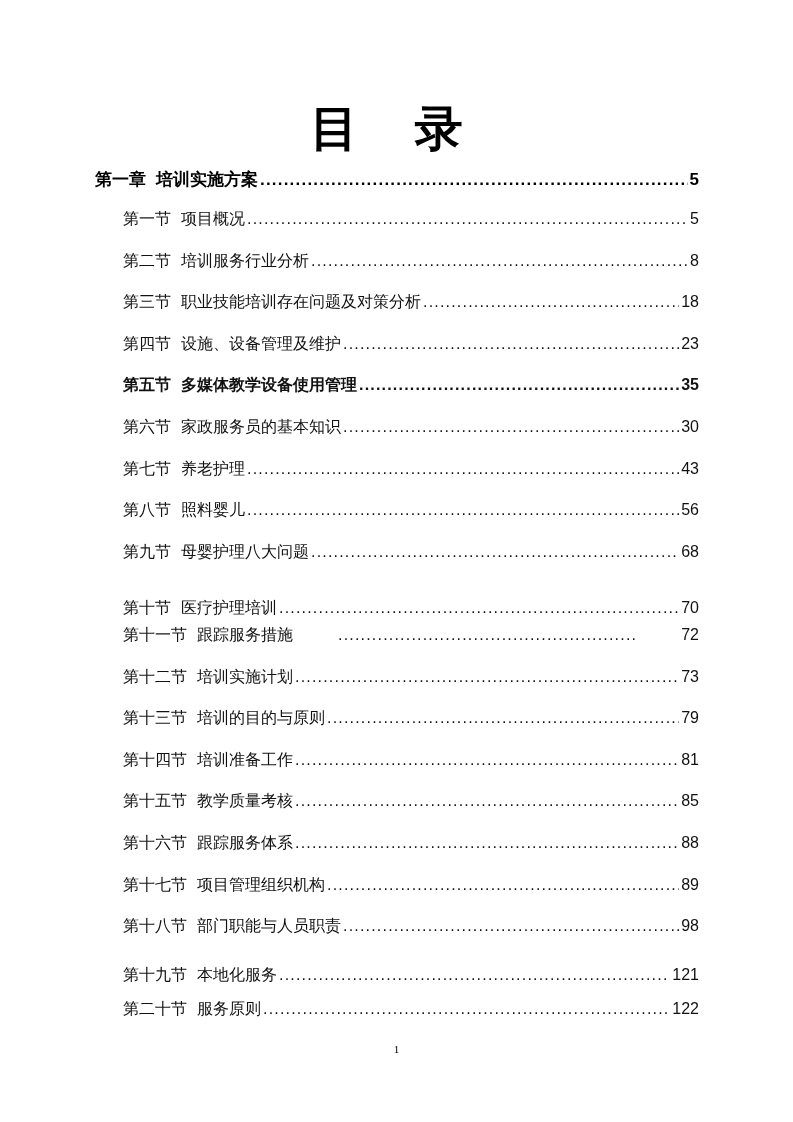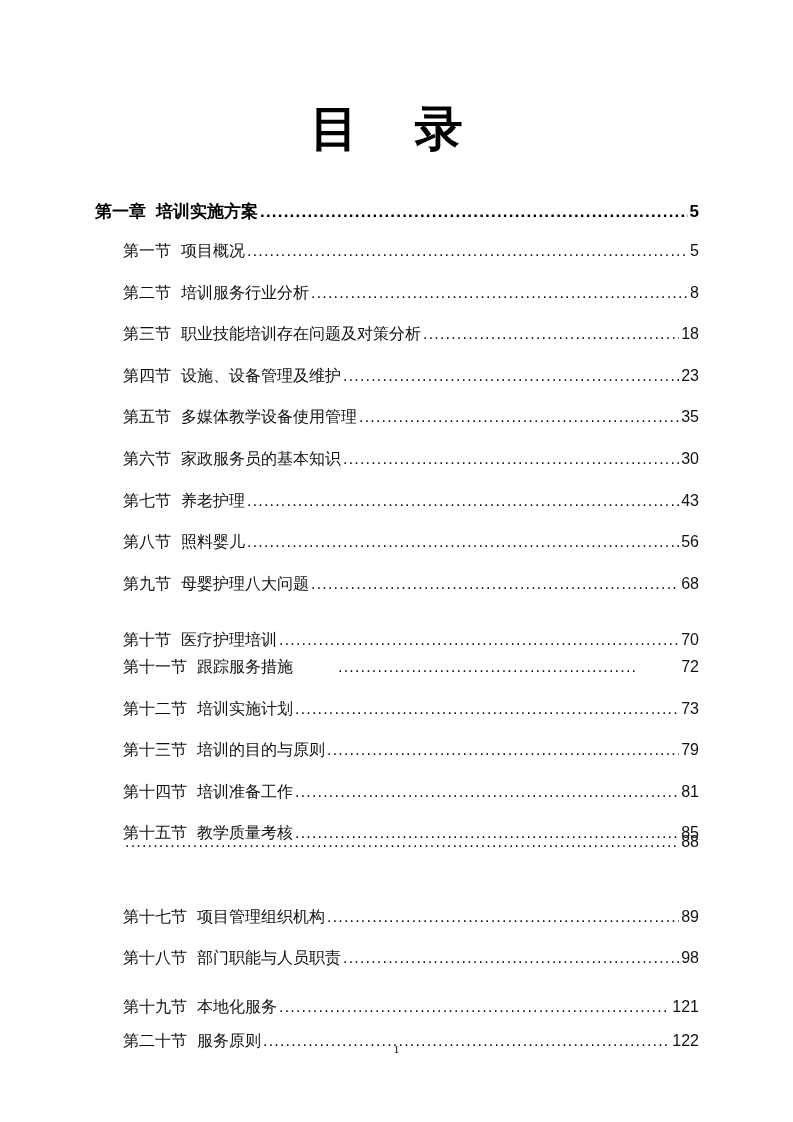--- a/index.html
+++ b/index.html
@@ -2,21 +2,21 @@
 <html><head>
   <meta charset="utf-8">
   <style>
     html, body { margin: 0; padding: 0; background: #ffffff; }
     body { width: 793px; height: 1122px; position: relative; overflow: hidden; font-family: "DejaVu Sans", sans-serif; color: #000; }
     .title { position: absolute; top: 96px; left: 0; width: 793px; text-align: center; font-family: "DejaVu Serif", serif; font-weight: bold; font-size: 48px; letter-spacing: 20px; line-height: 64px; }
     .toc { position: absolute; left: 0; top: 0; width: 793px; }
     .row { position: absolute; display: flex; align-items: baseline; white-space: nowrap; overflow: hidden; }
     .row.chapter { left: 95px; width: 604px; font-weight: bold; font-size: 17px; }
     .row.section { left: 123px; width: 576px; font-size: 16px; color: #111; }
-    .row .label { flex: 0 0 auto; margin-top: 32px; }
+    .row .label { flex: 0 0 auto; }
     .row .label .num { margin-right: 10px; }
     .row .dots { flex: 1 1 auto; overflow: hidden; margin: 0 2px; letter-spacing: 1.2px; font-family: "Liberation Sans", sans-serif; }
     .row .dots::before { content: "..............................................................................................................................................................................................................................................................................................................................................................................."; }
     .row .page { flex: 0 0 auto; font-family: "Liberation Sans", sans-serif; }
     .row.chapter .page { font-weight: bold; }
     .footer { position: absolute; top: 1043px; left: 0; width: 793px; text-align: center; font-family: "Liberation Serif", serif; font-size: 11px; }
   </style>
 </head>
 <body>
 
@@ -43,21 +43,21 @@
       <div class="row section" style="top: 292.2px;">
         <span class="label"><span class="num">第三节</span><span>职业技能培训存在问题及对策分析</span></span>
         <span class="dots"></span>
         <span class="page">18</span>
       </div>
       <div class="row section" style="top: 333.8px;">
         <span class="label"><span class="num">第四节</span><span>设施、设备管理及维护</span></span>
         <span class="dots"></span>
         <span class="page">23</span>
       </div>
-      <div class="row section" style="top: 375.4px;">
+      <div class="row section" style="top: 375.4px; font-weight: bold;">
         <span class="label"><span class="num">第五节</span><span>多媒体教学设备使用管理</span></span>
         <span class="dots"></span>
         <span class="page">35</span>
       </div>
       <div class="row section" style="top: 417px;">
         <span class="label"><span class="num">第六节</span><span>家政服务员的基本知识</span></span>
         <span class="dots"></span>
         <span class="page">30</span>
       </div>
       <div class="row section" style="top: 458.6px;">
@@ -99,20 +99,21 @@
         <span class="label"><span class="num">第十四节</span><span>培训准备工作</span></span>
         <span class="dots"></span>
         <span class="page">81</span>
       </div>
       <div class="row section" style="top: 791.4px;">
         <span class="label"><span class="num">第十五节</span><span>教学质量考核</span></span>
         <span class="dots"></span>
         <span class="page">85</span>
       </div>
       <div class="row section" style="top: 833px;">
+        <span class="label"><span class="num">第十六节</span><span>跟踪服务体系</span></span>
         <span class="dots"></span>
         <span class="page">88</span>
       </div>
       <div class="row section" style="top: 874.6px;">
         <span class="label"><span class="num">第十七节</span><span>项目管理组织机构</span></span>
         <span class="dots"></span>
         <span class="page">89</span>
       </div>
       <div class="row section" style="top: 916.2px;">
         <span class="label"><span class="num">第十八节</span><span>部门职能与人员职责</span></span>

